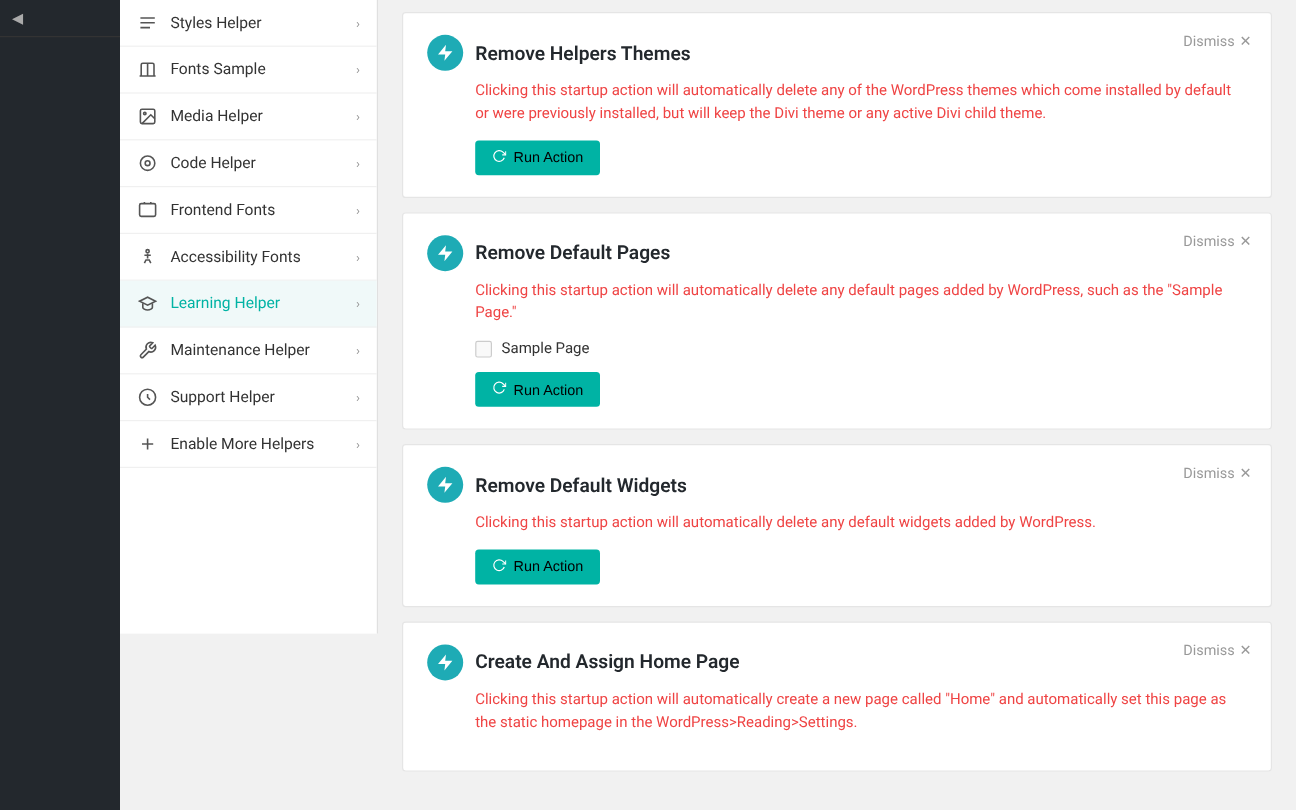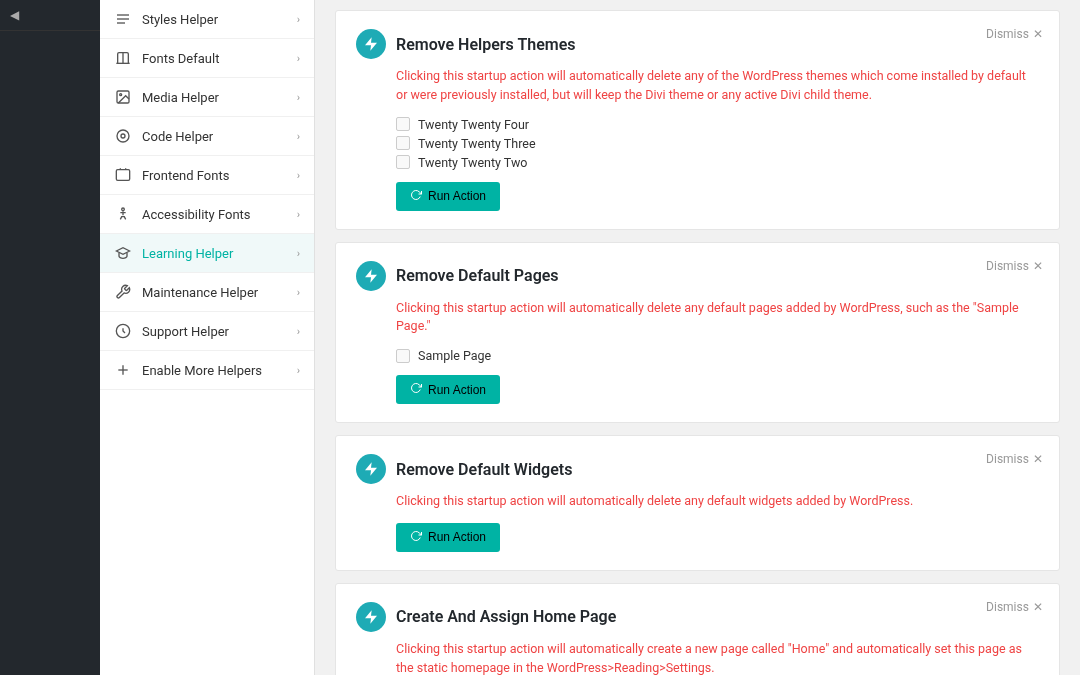--- a/index.html
+++ b/index.html
@@ -25,21 +25,21 @@
     }
     .collapse-menu .icon { font-size: 12px; }
 
     
     .sidebar-nav {
       width: 215px;
       background: #fff;
       border-right: 1px solid #e0e0e0;
       flex-shrink: 0;
       overflow-y: auto;
-      height: 675px;
+      height: 528px;
     }
     .nav-item {
       display: flex; align-items: center; justify-content: space-between;
       padding: 10px 14px;
       border-bottom: 1px solid #f0f0f0;
       cursor: pointer;
       font-size: 13px;
       color: #333;
     }
     .nav-item.active { background: #f0f9f9; color: #00b3a4; gap: 16px; }
@@ -158,21 +158,21 @@
   </div>
     <div class="nav-item">
     <div class="nav-item-left">
       <span class="nav-icon">
           <svg width="16" height="16" viewBox="0 0 24 24" fill="none" stroke="currentColor" stroke-width="2">
             <path d="M4 20V6a2 2 0 012-2h12a2 2 0 012 2v14"></path>
             <line x1="2" y1="20" x2="22" y2="20"></line>
             <line x1="12" y1="4" x2="12" y2="20"></line>
           </svg>
         </span>
-      <span>Fonts Default</span>
+      <span>Fonts Sample</span>
     </div>
     <span class="nav-chevron">›</span>
   </div>
     <div class="nav-item">
     <div class="nav-item-left">
       <span class="nav-icon">
           <svg width="16" height="16" viewBox="0 0 24 24" fill="none" stroke="currentColor" stroke-width="2">
             <rect x="3" y="3" width="18" height="18" rx="2"></rect>
             <circle cx="8.5" cy="8.5" r="1.5"></circle>
             <polyline points="21 15 16 10 5 21"></polyline>
@@ -278,34 +278,20 @@
     </div>
     <div class="card-header">
       <div class="card-icon">
         <svg width="16" height="16" viewBox="0 0 24 24" fill="white">
               <path d="M13 2L3 14h9l-1 8 10-12h-9l1-8z"></path>
             </svg>
       </div>
       <span class="card-title">Remove Helpers Themes</span>
     </div>
     <p class="card-desc">Clicking this startup action will automatically delete any of the WordPress themes which come installed by default or were previously installed, but will keep the Divi theme or any active Divi child theme.</p>
-    <div class="card-items">
-        <div class="card-item-row">
-          <div class="checkbox-placeholder"></div>
-          <span>Twenty Twenty Four</span>
-        </div>
-        <div class="card-item-row">
-          <div class="checkbox-placeholder"></div>
-          <span>Twenty Twenty Three</span>
-        </div>
-        <div class="card-item-row">
-          <div class="checkbox-placeholder"></div>
-          <span>Twenty Twenty Two</span>
-        </div>
-        </div>
     <button class="run-action-btn">
       <span class="run-icon">
         <svg width="12" height="12" viewBox="0 0 24 24" fill="none" stroke="white" stroke-width="2">
               <polyline points="23 4 23 10 17 10"></polyline>
               <path d="M20.49 15a9 9 0 11-2.12-9.36L23 10"></path>
             </svg>
       </span>
       <span>Run Action</span>
     </button>
   </div>

